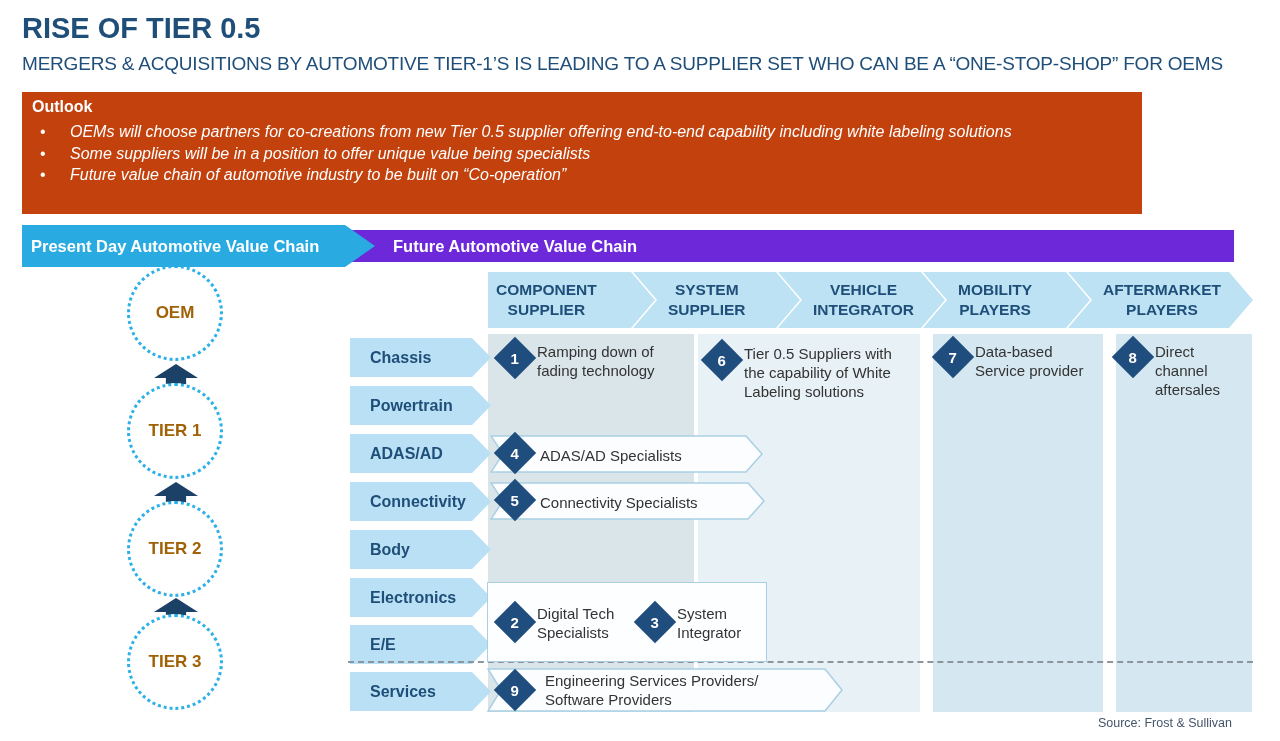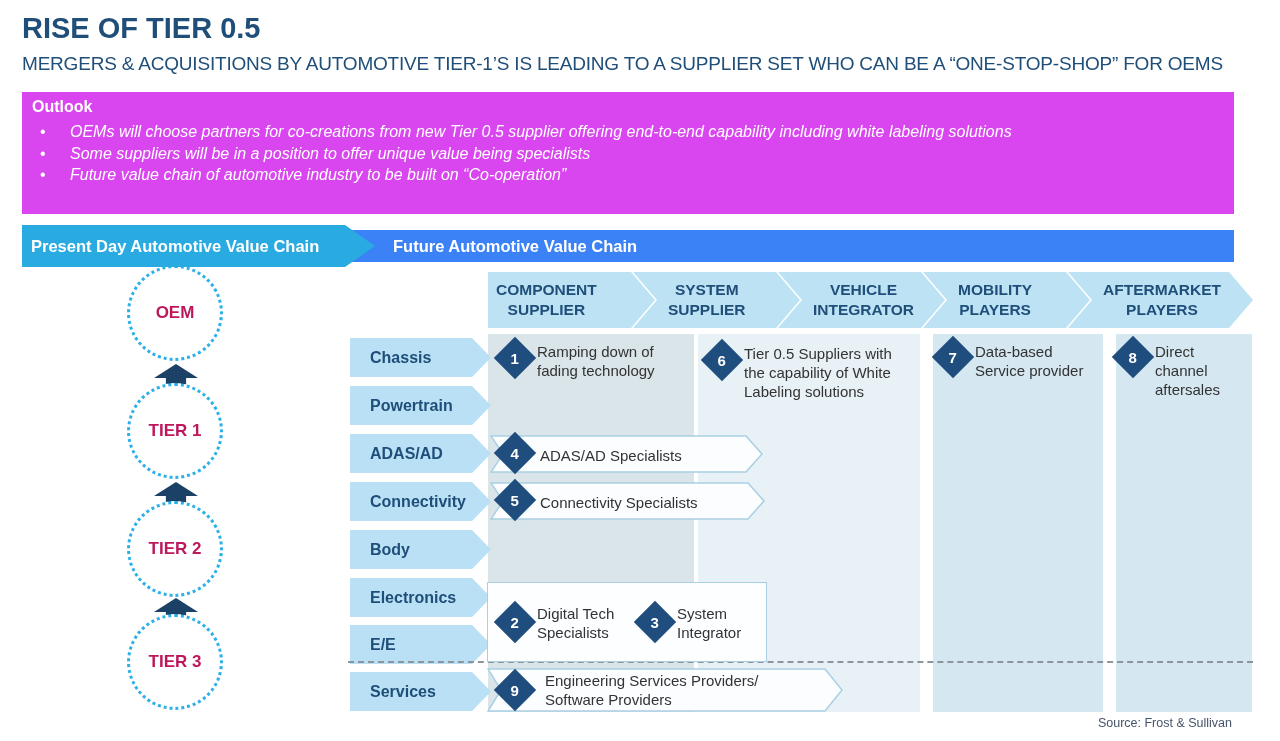--- a/index.html
+++ b/index.html
@@ -3,34 +3,34 @@
 <meta charset="utf-8">
 <style>
   * { margin:0; padding:0; box-sizing:border-box; }
   body { background:#fff; }
   .page { position:relative; width:1280px; height:741px; background:#ffffff;
           font-family:"Liberation Sans", sans-serif; overflow:hidden; }
 
   .title { position:absolute; left:22px; top:12px; font-size:29px; font-weight:bold; color:#1F4E79; }
   .subtitle { position:absolute; left:22px; top:53px; font-size:19px; color:#1F4E79; letter-spacing:-0.2px; }
 
-  .outlook { position:absolute; left:22px; top:92px; width:1212px; height:122px; background:#d946ef; color:#fff; }
+  .outlook { position:absolute; left:22px; top:92px; width:1120px; height:122px; background:#c2410c; color:#fff; }
   .outlook-heading { position:absolute; left:10px; top:6px; font-size:16px; font-weight:bold; }
   .outlook-list { position:absolute; left:10px; top:29px; list-style:none; }
   .outlook-list li { display:flex; font-style:italic; font-size:16px; line-height:21.5px; }
   .outlook-list li::before { content:"\2022"; font-style:normal; width:30px; padding-left:8px; flex:none; }
 
   .present-arrow { position:absolute; left:22px; top:225px; width:353px; height:42px; background:#29ABE2;
         clip-path:polygon(0 0, calc(100% - 30px) 0, 100% 50%, calc(100% - 30px) 100%, 0 100%);
         color:#fff; font-weight:bold; font-size:16.5px; line-height:42px; padding-left:9px; z-index:3; }
-  .future-bar { position:absolute; left:340px; top:230px; width:894px; height:32px; background:#3b82f6;
+  .future-bar { position:absolute; left:340px; top:230px; width:894px; height:32px; background:#6d28d9;
         color:#fff; font-weight:bold; font-size:16.5px; line-height:32px; padding-left:53px; z-index:2; }
 
   .circle { position:absolute; left:127px; width:96px; height:96px; border:3px dotted #2BB0E8; border-radius:50%;
-        display:flex; align-items:center; justify-content:center; color:#be185d; font-weight:bold; font-size:17px; background:#fff; }
+        display:flex; align-items:center; justify-content:center; color:#a16207; font-weight:bold; font-size:17px; background:#fff; }
   .uparrow { position:absolute; left:154px; width:44px; height:26px; background:#1C4166;
         clip-path:polygon(50% 0, 100% 54%, 73% 54%, 73% 100%, 27% 100%, 27% 54%, 0 54%); }
 
   .band { position:absolute; top:334px; height:378px; }
 
   .chev { position:absolute; top:272px; height:56px; background:#BCE2F4; color:#1F4E79; font-weight:bold;
         font-size:15.5px; line-height:20px; display:flex; align-items:center; padding-left:35px; white-space:pre-line;
         clip-path:polygon(0 0, calc(100% - 24px) 0, 100% 50%, calc(100% - 24px) 100%, 0 100%, 24px 50%);text-align:center; }
   .chev.first { clip-path:polygon(0 0, calc(100% - 24px) 0, 100% 50%, calc(100% - 24px) 100%, 0 100%); padding-left:8px; }
 

